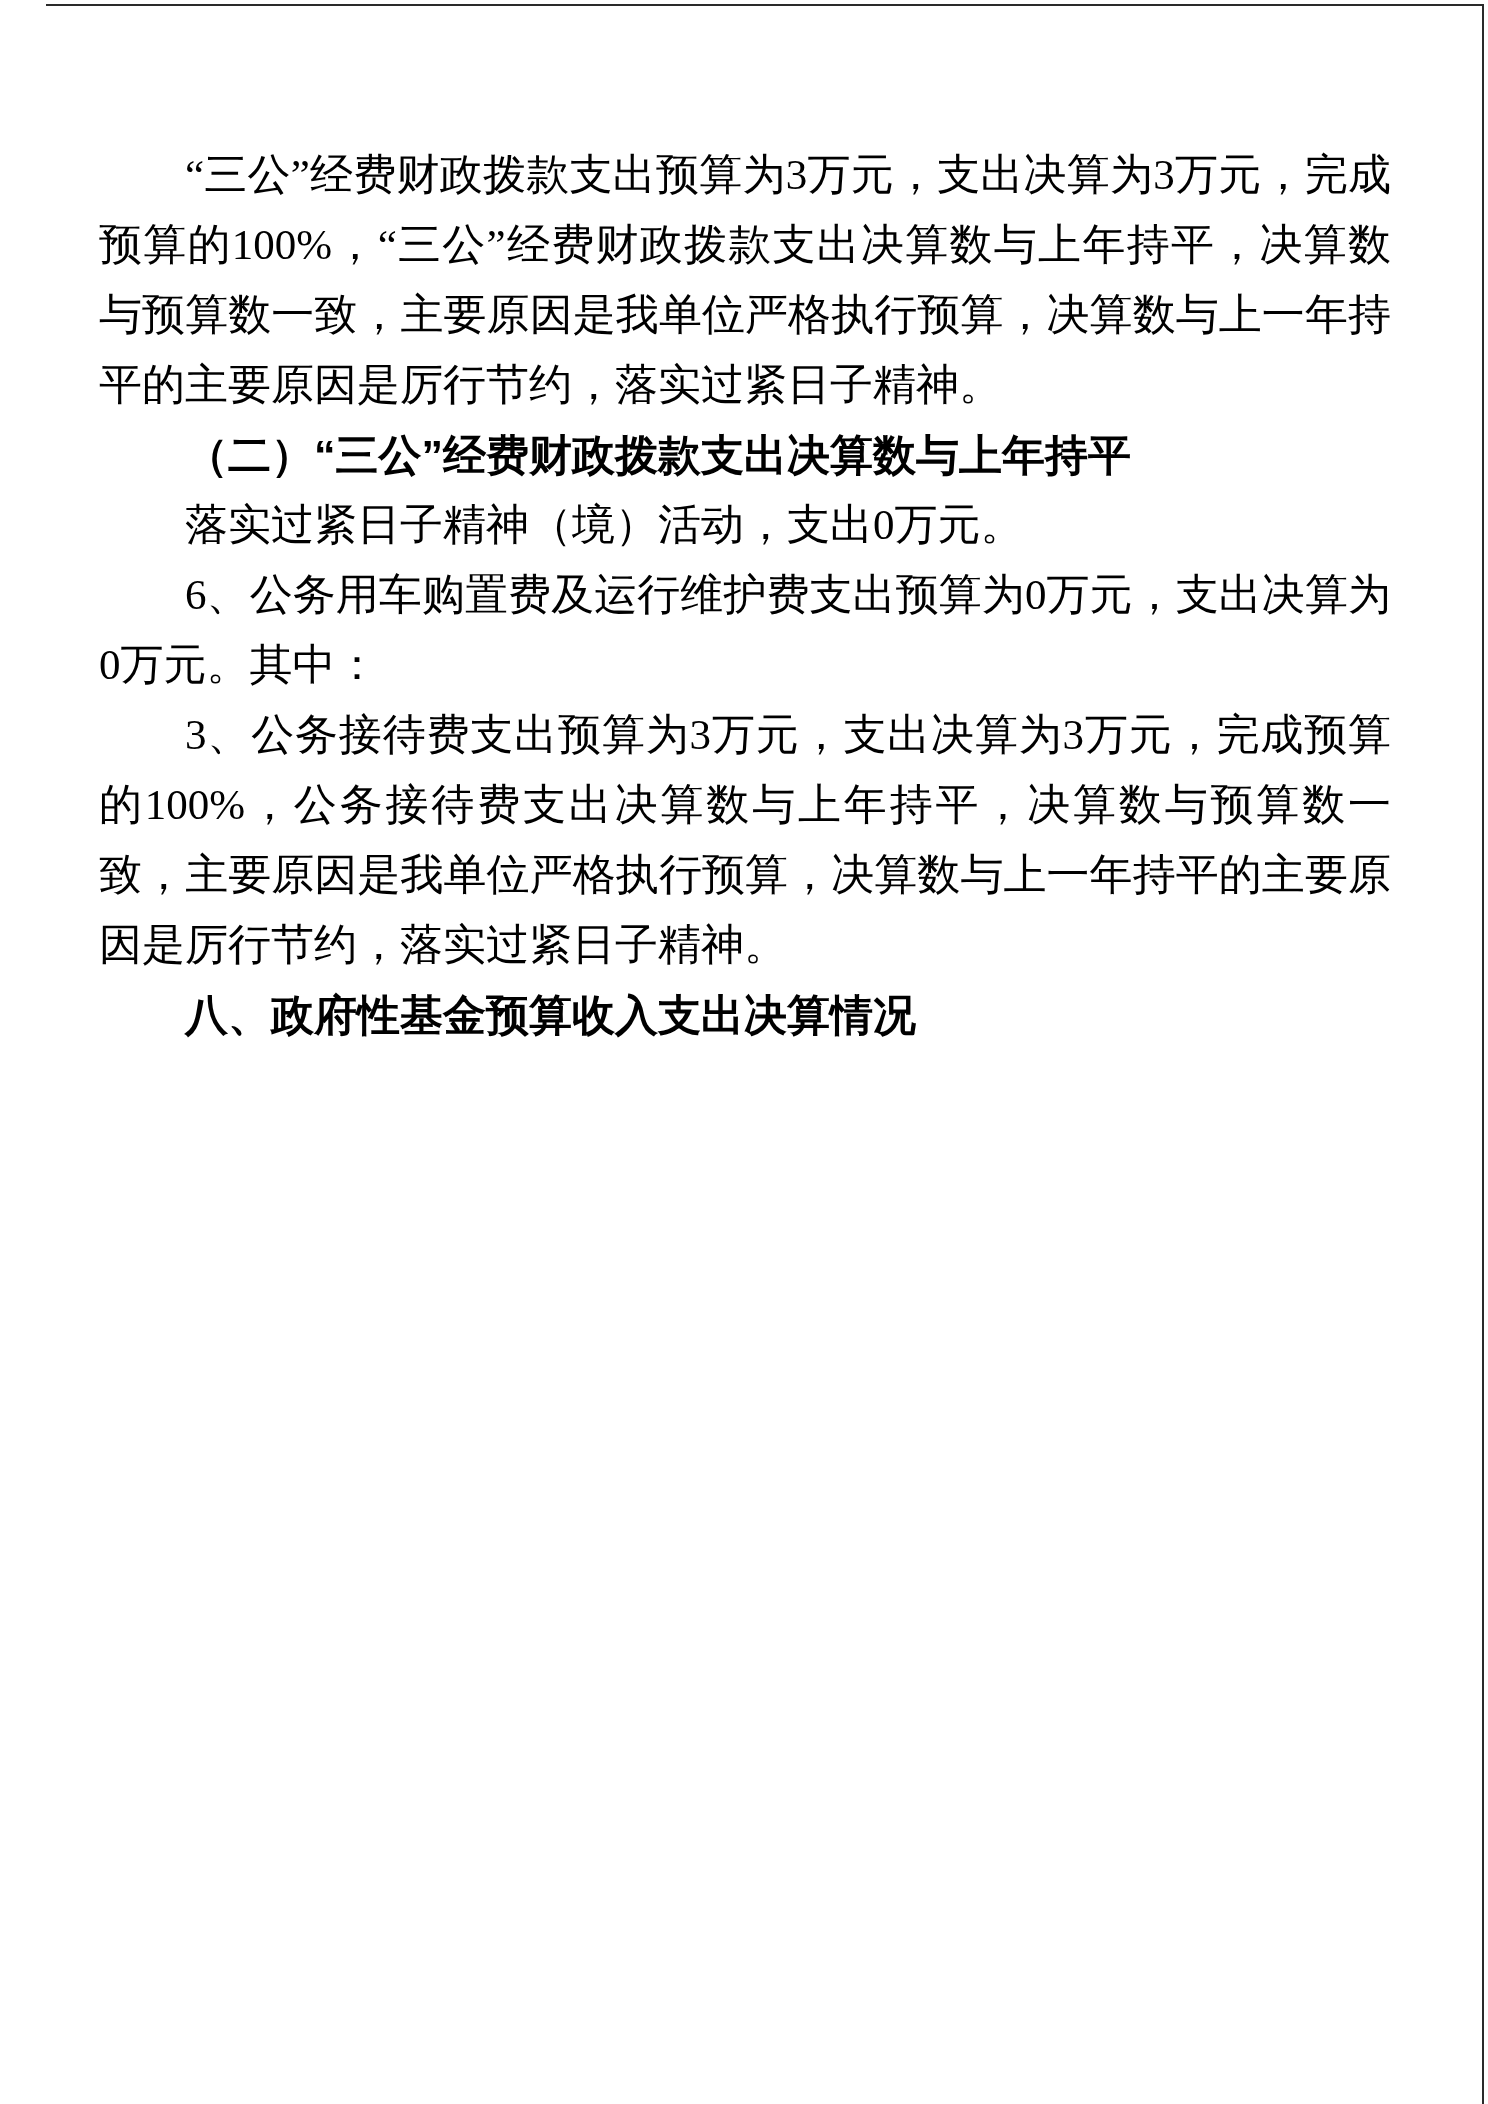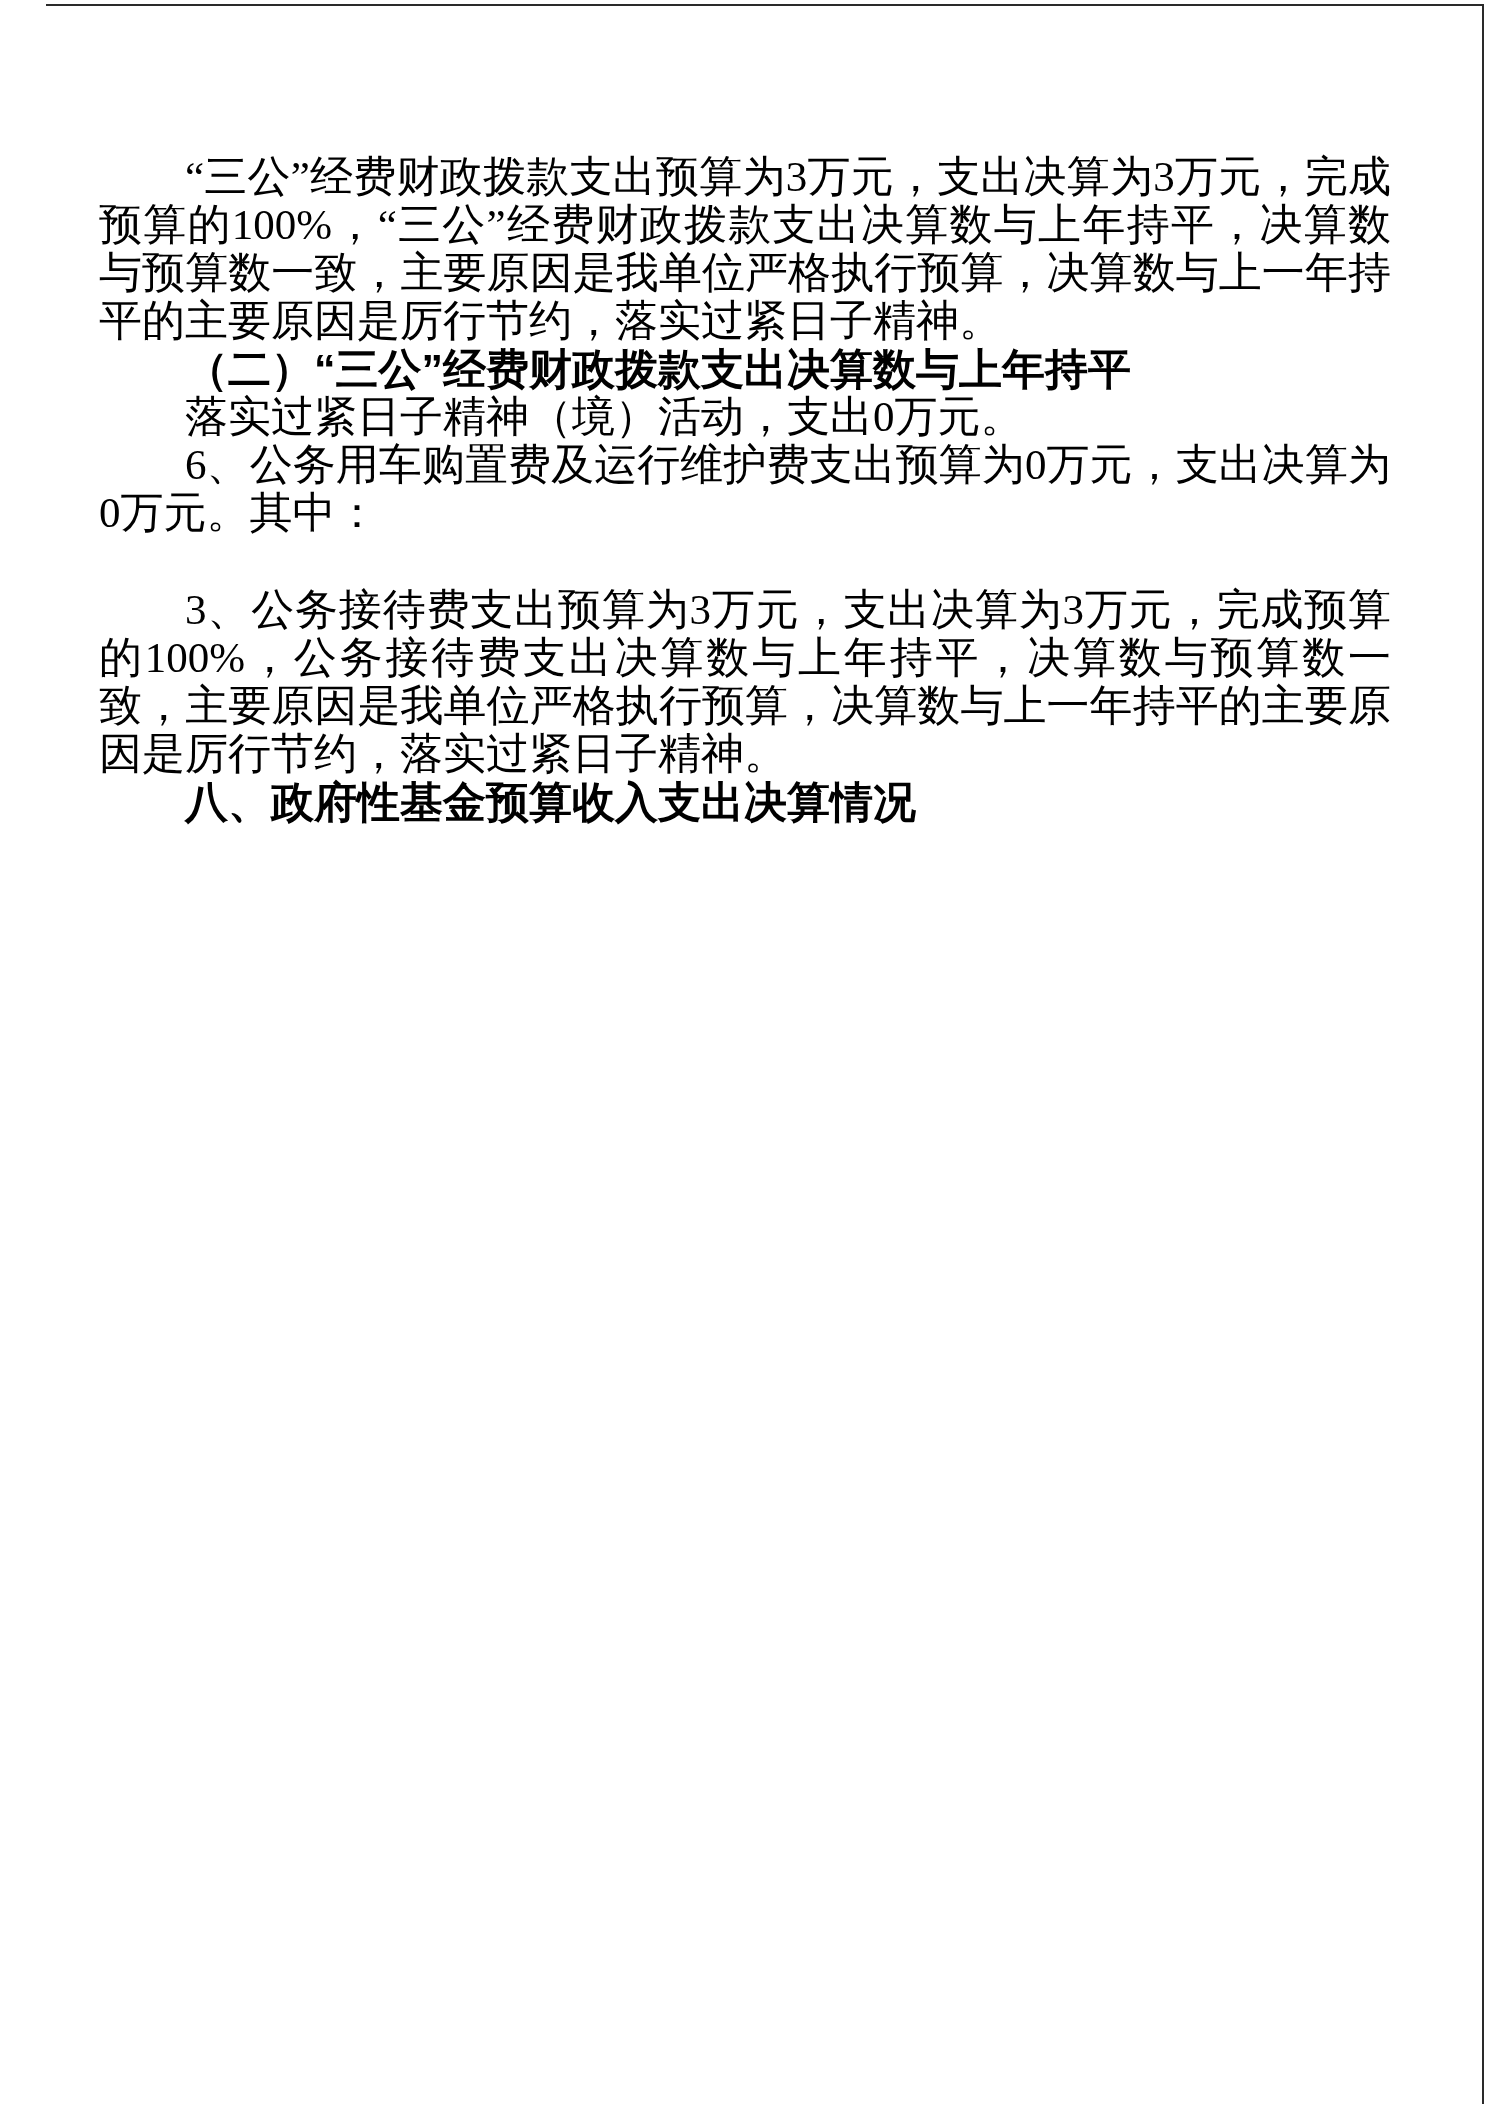--- a/index.html
+++ b/index.html
@@ -27,40 +27,39 @@
   }
   .border-right {
     position: absolute;
     left: 1482px; top: 4px;
     width: 2px; height: 2100px;
     background: #2a2a2a;
   }
   .doc-body {
     position: absolute;
     left: 99px;
-    top: 153px;
+    top: 140px;
     width: 1292px;
     color: #000000;
     font-size: 43px;
-    line-height: 48px;
+    line-height: 70px;
     text-align: justify;
     text-justify: inter-ideograph;
     word-break: break-all;
   }
   .doc-body p {
     margin: 0;
     padding: 0;
     text-indent: 2em;
   }
   .doc-body p.heading {
     font-family: "Liberation Sans", "DejaVu Sans", sans-serif;
     font-weight: 700;
   }
   .doc-body p.spacer-before {
-    margin-top: 49px;
   }
 </style>
 </head>
 <body>
 
 <div class="page">
   <div class="border-top"></div>
   <div class="border-right"></div>
   <div class="doc-body" id="doc-body">
       <p class="body">“三公”经费财政拨款支出预算为3万元，支出决算为3万元，完成预算的100%，“三公”经费财政拨款支出决算数与上年持平，决算数与预算数一致，主要原因是我单位严格执行预算，决算数与上一年持平的主要原因是厉行节约，落实过紧日子精神。</p>

